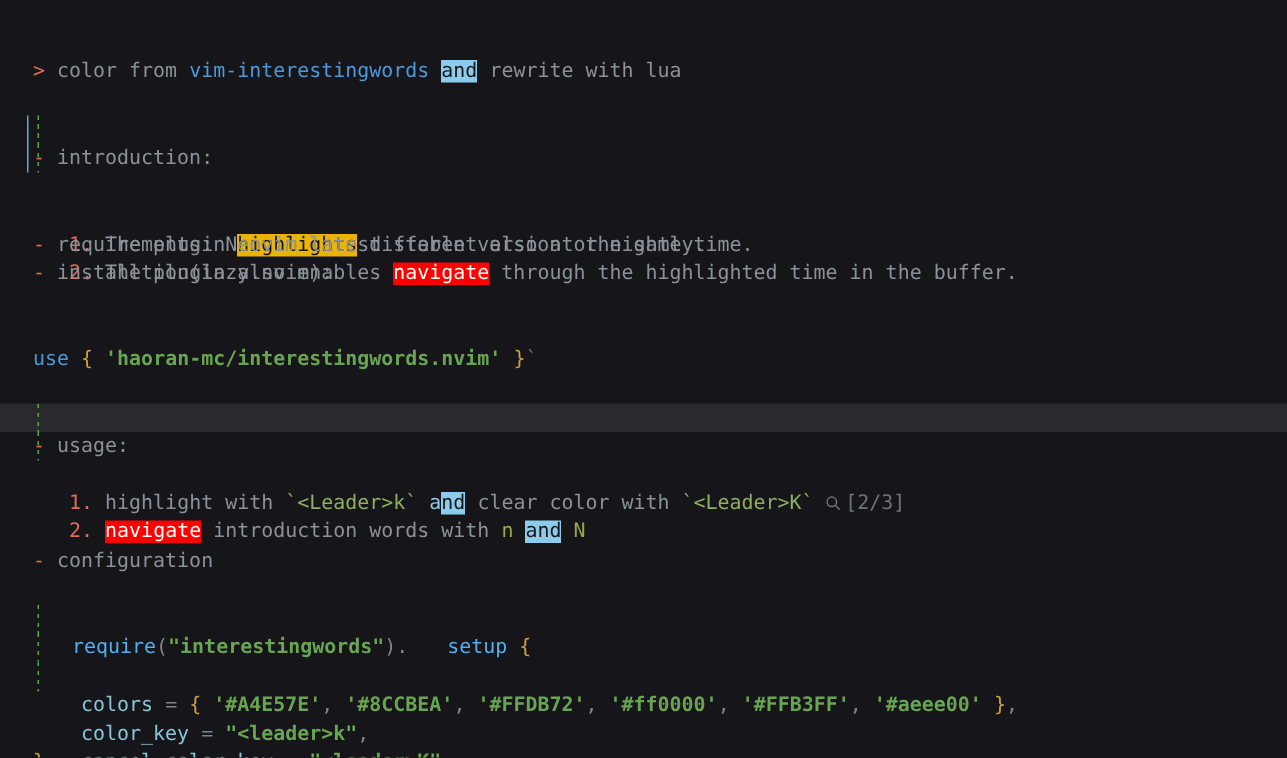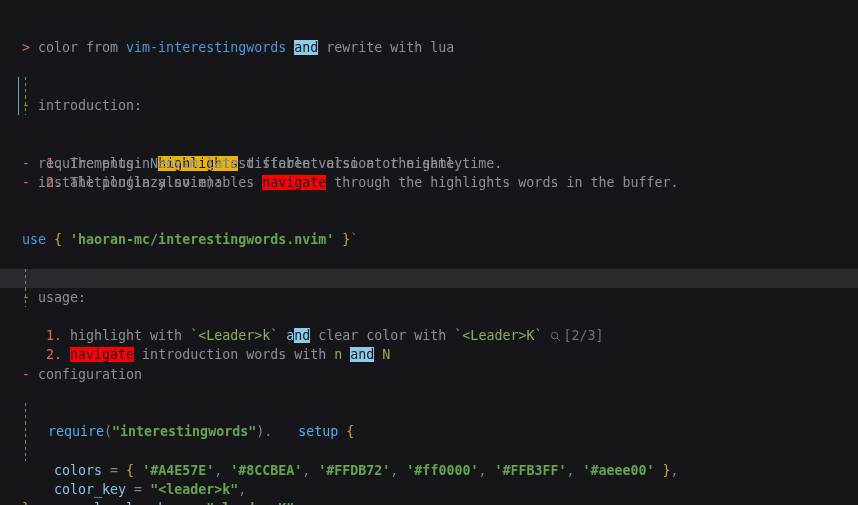--- a/index.html
+++ b/index.html
@@ -75,21 +75,21 @@
   .t-punct    { color: #7d848b; }
   .t-comment  { color: #6a7179; }
 
   
   .hl {
     border-radius: 0;
     padding: 0;
   }
   .hl-cyan  { background: #8CCBEA; color: #16161a; }
   .hl-pink  { background: #eab308; color: #16161a; }
-  .hl-red   { background: #ff0000; color: #0f172a; text-align: right; }
+  .hl-red   { background: #ff0000; color: #ffffff; text-align: right; }
 
   
   .cursor {
     background: #16161a;
     color: #8CCBEA;
   }
 
   .search-indicator {
     color: #6d747b;
   }
@@ -118,21 +118,21 @@
 
   <div class="line">
     <span class="guide scope"></span>
     <span class="guide dash"></span>
     <span class="ln-body"><span>   </span><span class="t-red">1.</span><span class="t-dim"> The plugin </span><span class="hl hl-pink">highlights</span><span class="t-dim"> different also at the same time.</span></span>
   </div>
 
   <div class="line">
     <span class="guide scope"></span>
     <span class="guide dash"></span>
-    <span class="ln-body"><span>   </span><span class="t-red">2.</span><span class="t-dim"> The plugin also enables </span><span class="hl hl-red">navigate</span><span class="t-dim"> through the highlights words in the buffer.</span></span>
+    <span class="ln-body"><span>   </span><span class="t-red">2.</span><span class="t-dim"> The plugin also enables </span><span class="hl hl-red">navigate</span><span class="t-dim"> through the highlighted time in the buffer.</span></span>
   </div>
 
   <div class="line">
     <span class="ln-body"><span class="t-red">-</span><span class="t-dim"> requirements: Neovim latest stable version or nightly.</span></span>
   </div>
 
   <div class="line">
     <span class="ln-body"><span class="t-red">-</span><span class="t-dim"> installtion(lazy.nvim):</span></span>
   </div>
 

